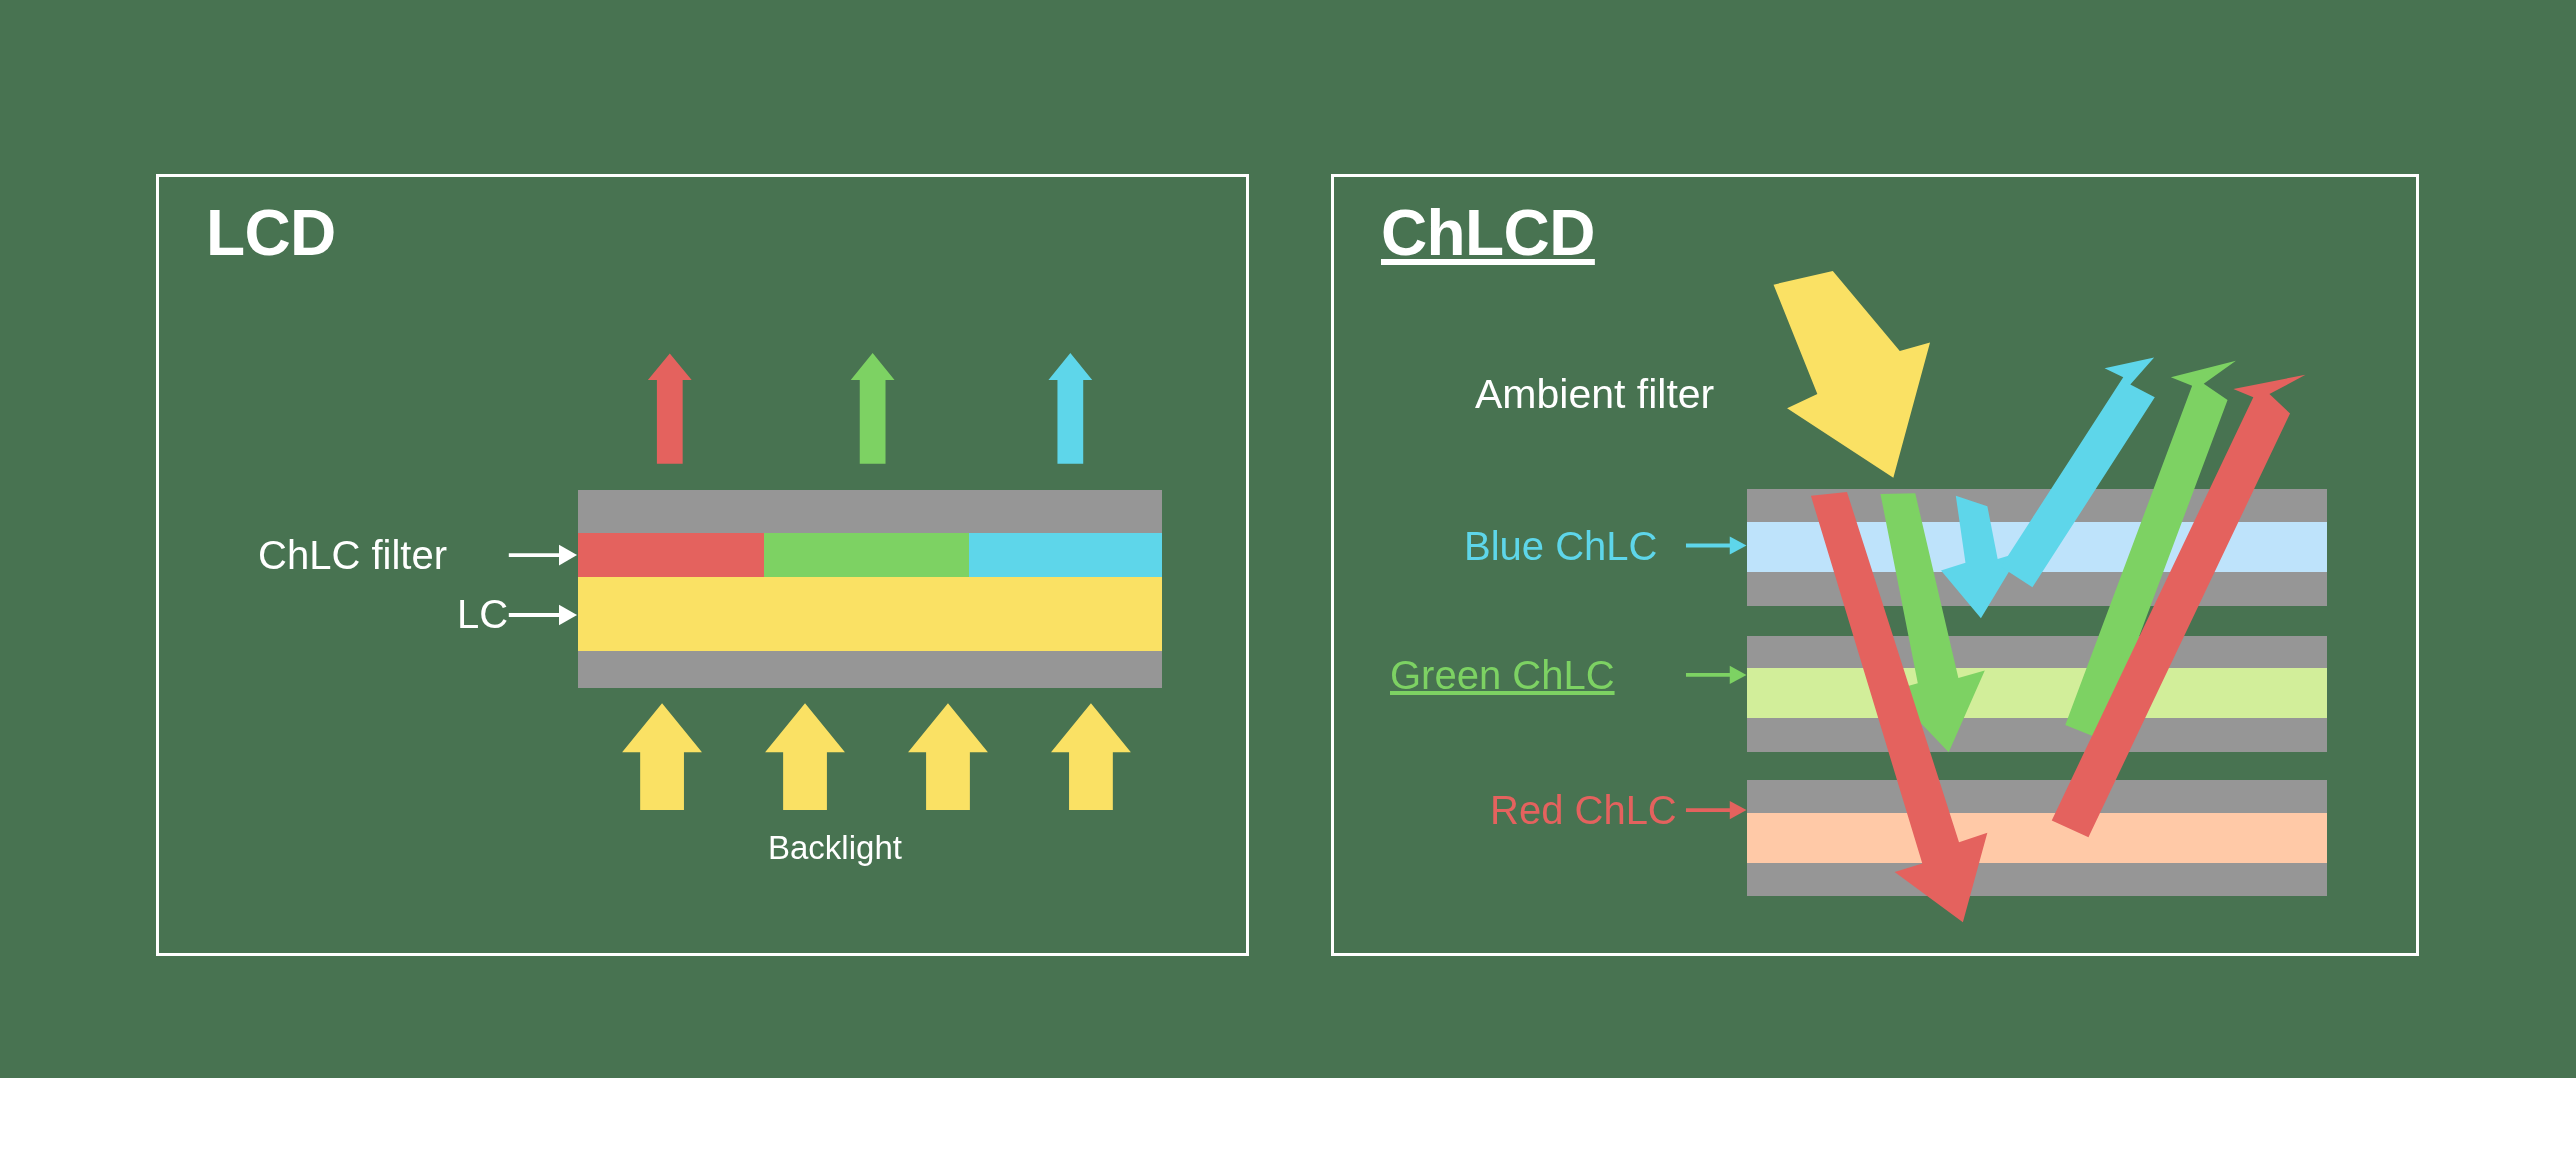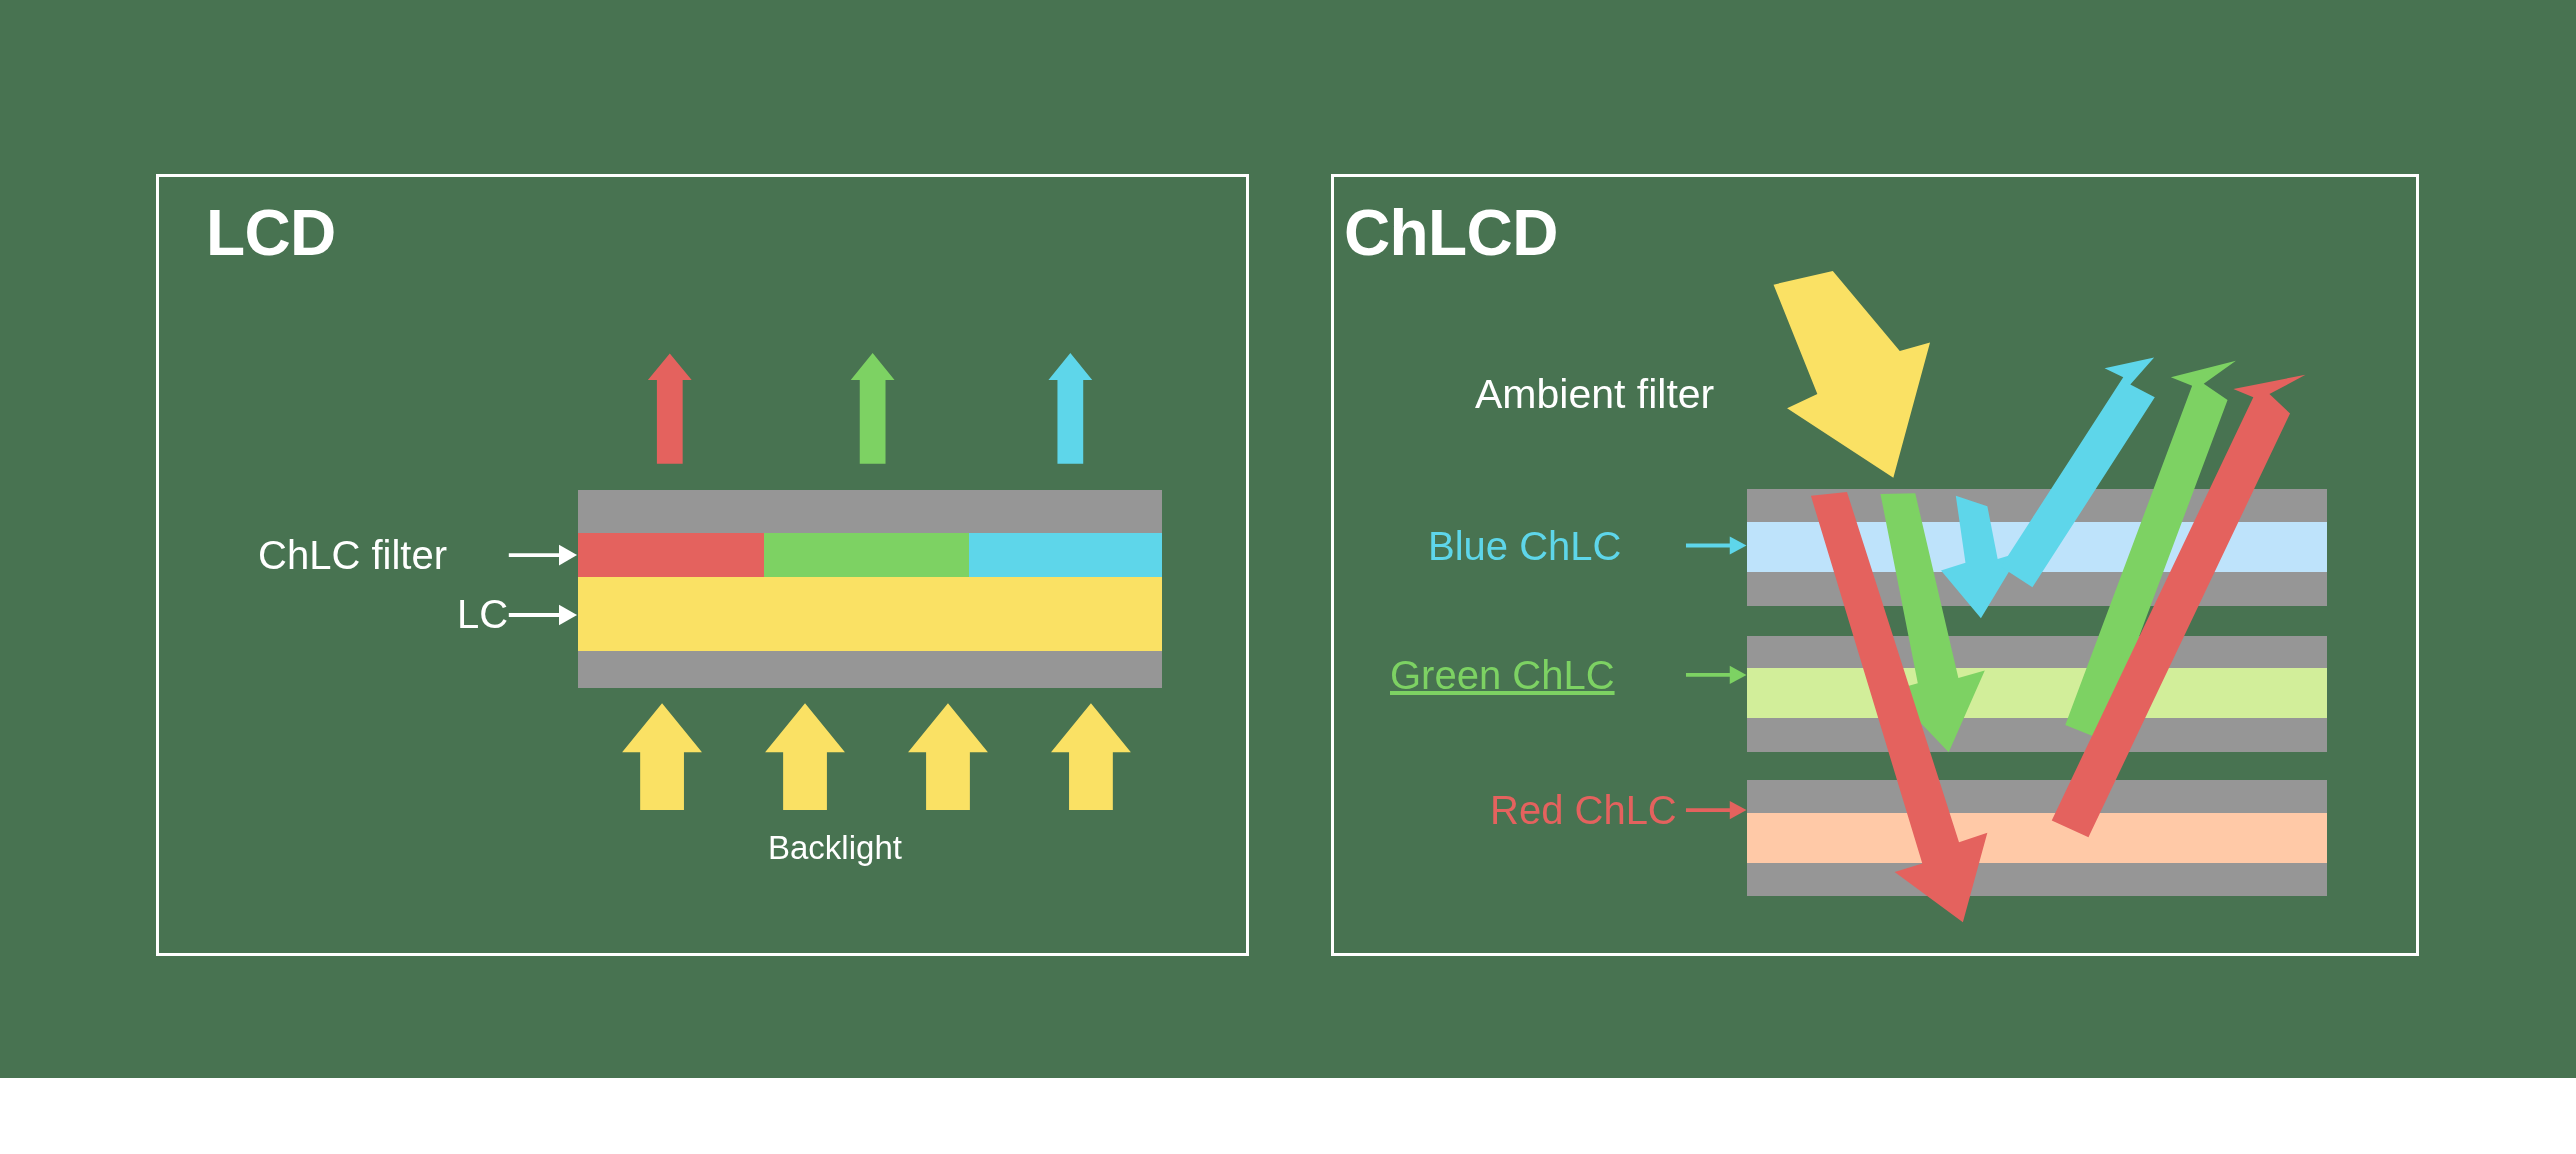--- a/index.html
+++ b/index.html
@@ -28,30 +28,30 @@
   .panel-title {
     position: absolute;
     color: #ffffff;
     font-weight: bold;
     font-size: 64px;
     letter-spacing: -0.6px;
     line-height: 1;
     white-space: nowrap;
   }
   #lcd-title   { left: 206px;  top: 201px; }
-  #chlcd-title { left: 1344px; top: 201px; }
+  #chlcd-title { left: 1381px; top: 201px; text-decoration: underline; }
 
   .callout {
     position: absolute;
     font-size: 40px;
     color: #ffffff;
     white-space: nowrap;
     line-height: 1;
   }
-  .callout.cyan  { color: #5ed6ea; }
+  .callout.cyan  { color: #5ed6ea; margin-left: 36px; }
   .callout.green { color: #7dd263; }
   .callout.red   { color: #e4625e; }
 
   .backlight-label {
     position: absolute;
     font-size: 33px;
     color: #ffffff;
     white-space: nowrap;
     line-height: 1;
   }

